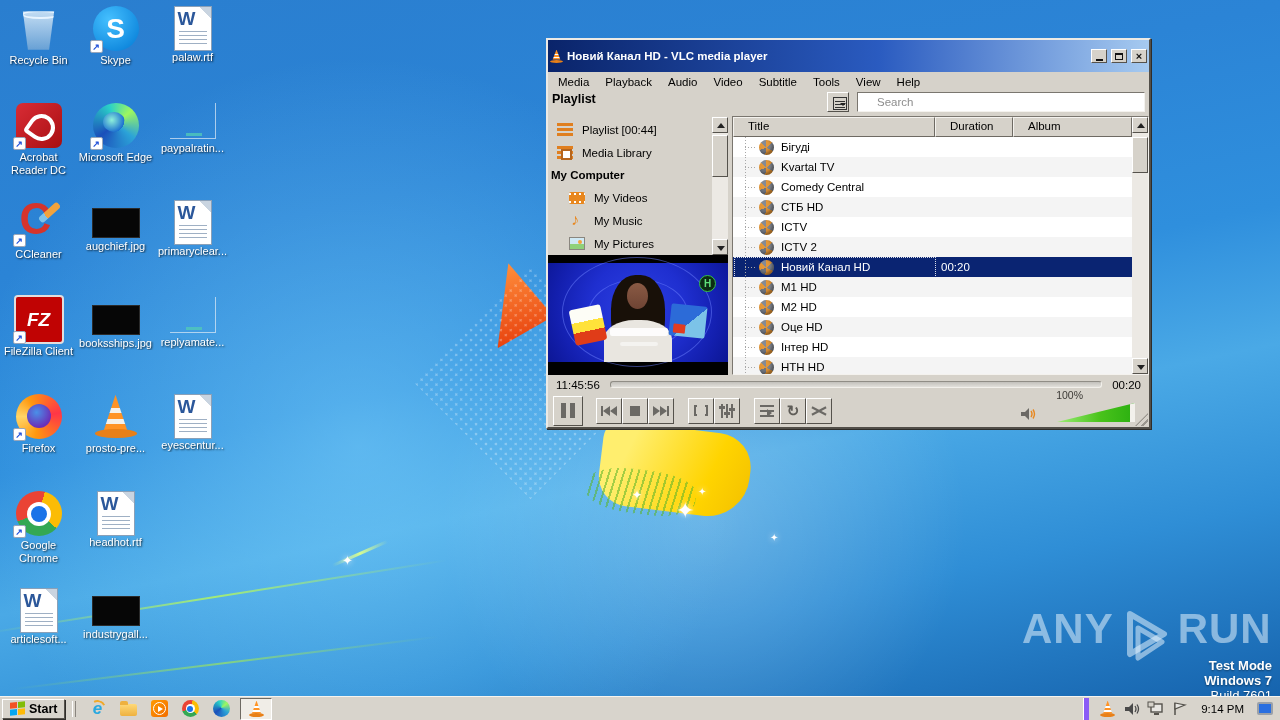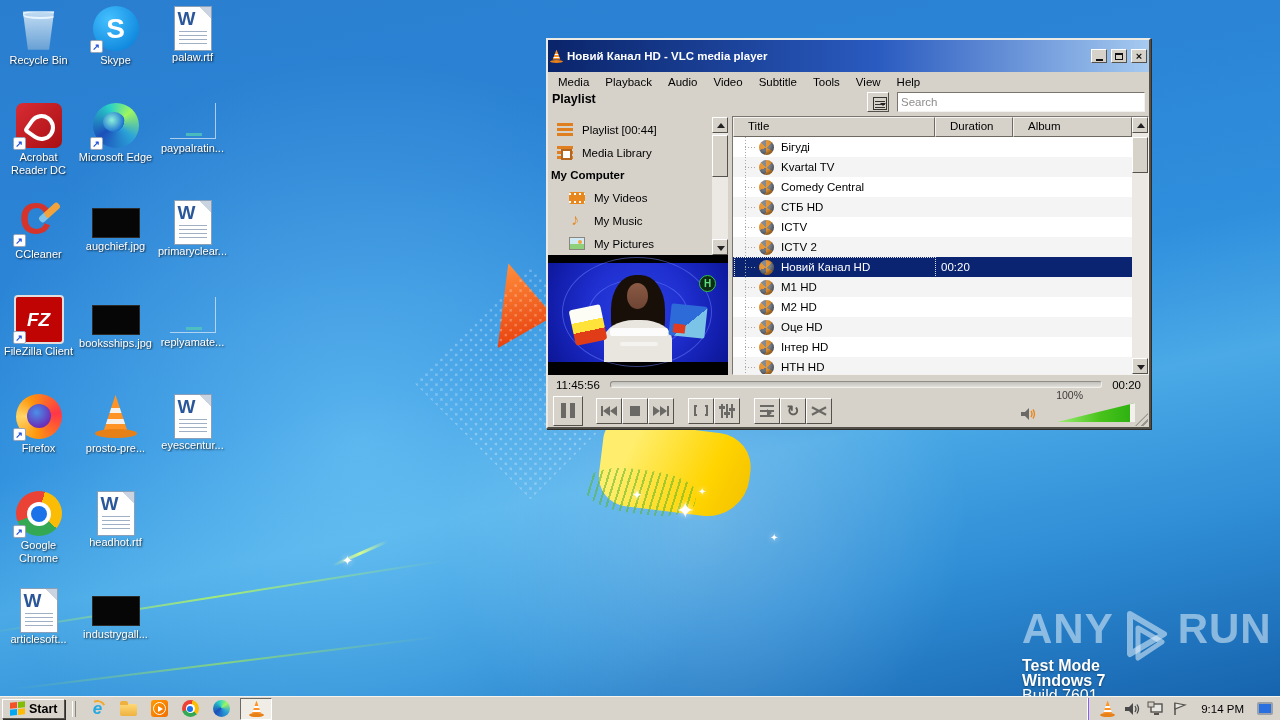--- a/index.html
+++ b/index.html
@@ -96,22 +96,22 @@
   .menubar{height:18px;display:flex;align-items:flex-end;padding-left:2px;flex:none}
   .menu-item{padding:2px 8px;font-size:11.5px;cursor:pointer}
   .vtoolbar{height:26px;display:flex;padding:2px 4px;gap:8px;flex:none}
   .playlist-title{font-weight:bold;font-size:12.5px}
   .spacer{flex:1}
   .mini-btn{width:22px;height:20px;background:#d6d2ca;border:1px solid;border-color:#fff #55524c #55524c #fff;
     position:relative;cursor:pointer}
   .mini-btn::before{content:"";position:absolute;left:5px;top:4px;width:10px;height:9px;border:1px solid #333;
     background:repeating-linear-gradient(to bottom,#333 0 1px,transparent 1px 3px);background-clip:content-box;padding:1px}
   .mini-btn::after{content:"";position:absolute;right:2px;bottom:2px;border:3px solid transparent;border-top-color:#222}
-  .search{width:248px;height:20px;background:#fff;border:1px solid;border-color:#7a766f #f4f2ee #f4f2ee #7a766f;
-    font-size:11.5px;padding:2px 3px;color:#000;font-family:"Liberation Sans",sans-serif}
+  .search{width:288px;height:20px;background:#fff;border:1px solid;border-color:#7a766f #f4f2ee #f4f2ee #7a766f;
+    font-size:11.5px;padding:2px 19px;color:#000;font-family:"Liberation Sans",sans-serif}
   .search::placeholder{color:#8d8d8d}
   .vbody{flex:1;display:flex;overflow:hidden}
   
   .left-col{width:180px;flex:none;display:flex;flex-direction:column}
   .side-rows{flex:1;position:relative;padding-top:2px}
   .side-item{height:23px;display:flex;align-items:center;gap:9px;padding-left:9px;font-size:11.5px;cursor:pointer}
   .side-group{height:22px;font-weight:bold;font-size:11.5px;padding:5px 0 0 3px}
   .indent .side-item{padding-left:21px}
   .sic{width:16px;height:14px;position:relative;flex:none}
   .ic-playlist{background:repeating-linear-gradient(to bottom,#e07f1f 0 3px,transparent 3px 5px)}
@@ -238,29 +238,29 @@
   .mi-chrome{border-radius:50%;background:conic-gradient(from 130deg,#34a853 0 120deg,#ea4335 120deg 245deg,#fbbc05 245deg 360deg);position:relative}
   .mi-chrome::before{content:"";position:absolute;left:4px;top:4px;width:9px;height:9px;border-radius:50%;background:#fff}
   .mi-chrome::after{content:"";position:absolute;left:5.5px;top:5.5px;width:6px;height:6px;border-radius:50%;background:#1a73e8}
   .mi-edge{border-radius:50%;background:conic-gradient(from 130deg at 50% 45%,#2ba3d8,#1b4fba 28%,#2ad1c8 58%,#9ef75f 78%,#2ba3d8)}
   .cone-s{position:relative;width:15px;height:16px}
   .cone-s::before{content:"";position:absolute;left:1px;top:0;width:13px;height:13px;
     clip-path:polygon(50% 0,85% 100%,15% 100%);
     background:linear-gradient(180deg,#ff9325 0 38%,#fff 38% 52%,#ff9325 52% 72%,#fff 72% 82%,#ff9325 82% 100%)}
   .cone-s::after{content:"";position:absolute;left:0;bottom:0;width:15px;height:4px;border-radius:50%;background:#e88018}
   .tray{margin-left:auto;display:flex;align-items:center;gap:7px;height:22px;padding:0 5px 0 10px;
-    border-left:1px solid #8b5cf6;box-shadow:-1px 0 0 #fff}
+    border-left:5px solid #8b5cf6;box-shadow:-1px 0 0 #fff}
   .tray-ic{width:17px;height:17px;display:flex;align-items:center;justify-content:center;cursor:pointer}
   .clock{font-size:11.5px;padding:0 6px;cursor:pointer}
   .mi-monitor{width:16px;height:13px;background:#2a6fe0;border:2px solid #9aa0a8;border-radius:2px;cursor:pointer}
   
   #watermark{position:absolute;right:8px;top:608px;width:250px;pointer-events:none;z-index:3}
   .wm-brand{display:flex;align-items:flex-start;gap:4px;color:rgba(225,240,252,.55);font-size:42px;font-weight:bold;
     letter-spacing:1px;line-height:1}
-  .wm-info{color:#fff;font-size:16px;line-height:15px;margin-top:-8px;
+  .wm-info{text-align:right;color:#fff;font-size:13px;line-height:15px;margin-top:-8px;
     text-shadow:0 1px 2px rgba(0,0,0,.45)}
   .wm-info .b{font-weight:bold}
 </style>
 </head>
 <body>
 
 <div id="screen">
 
   <div class="wp wp-orange"></div>
   <div class="wp wp-diamond"></div>

